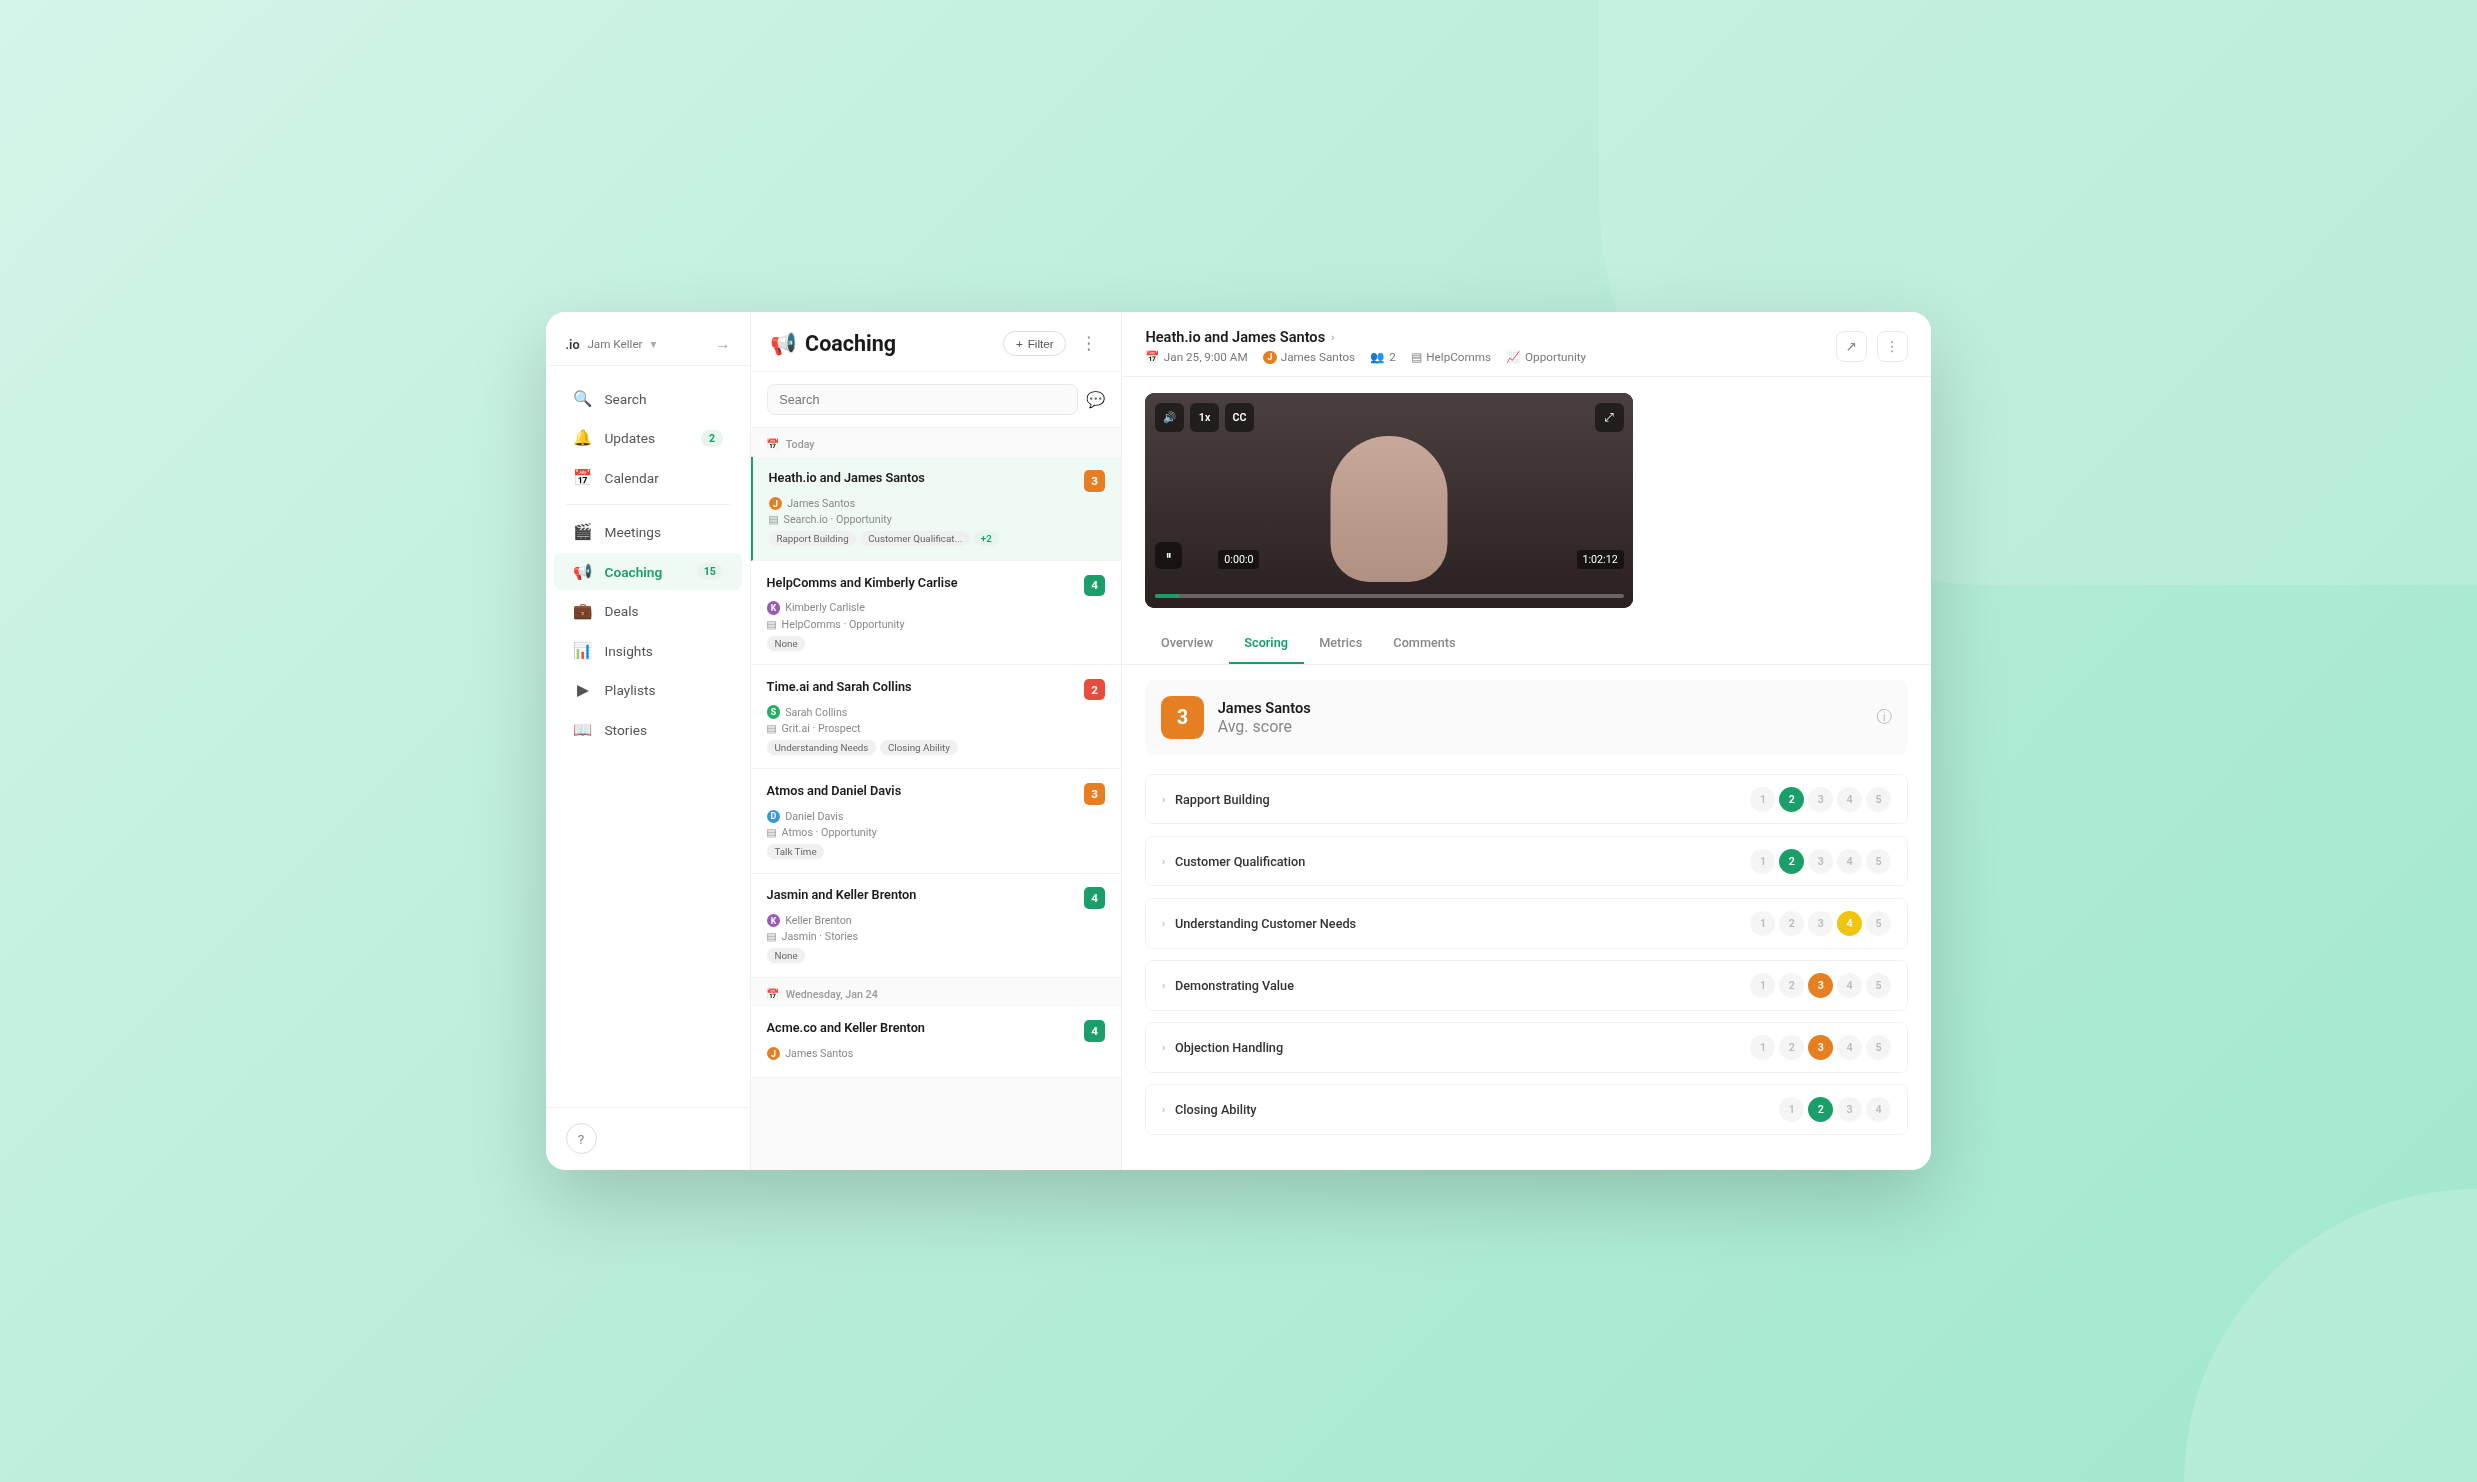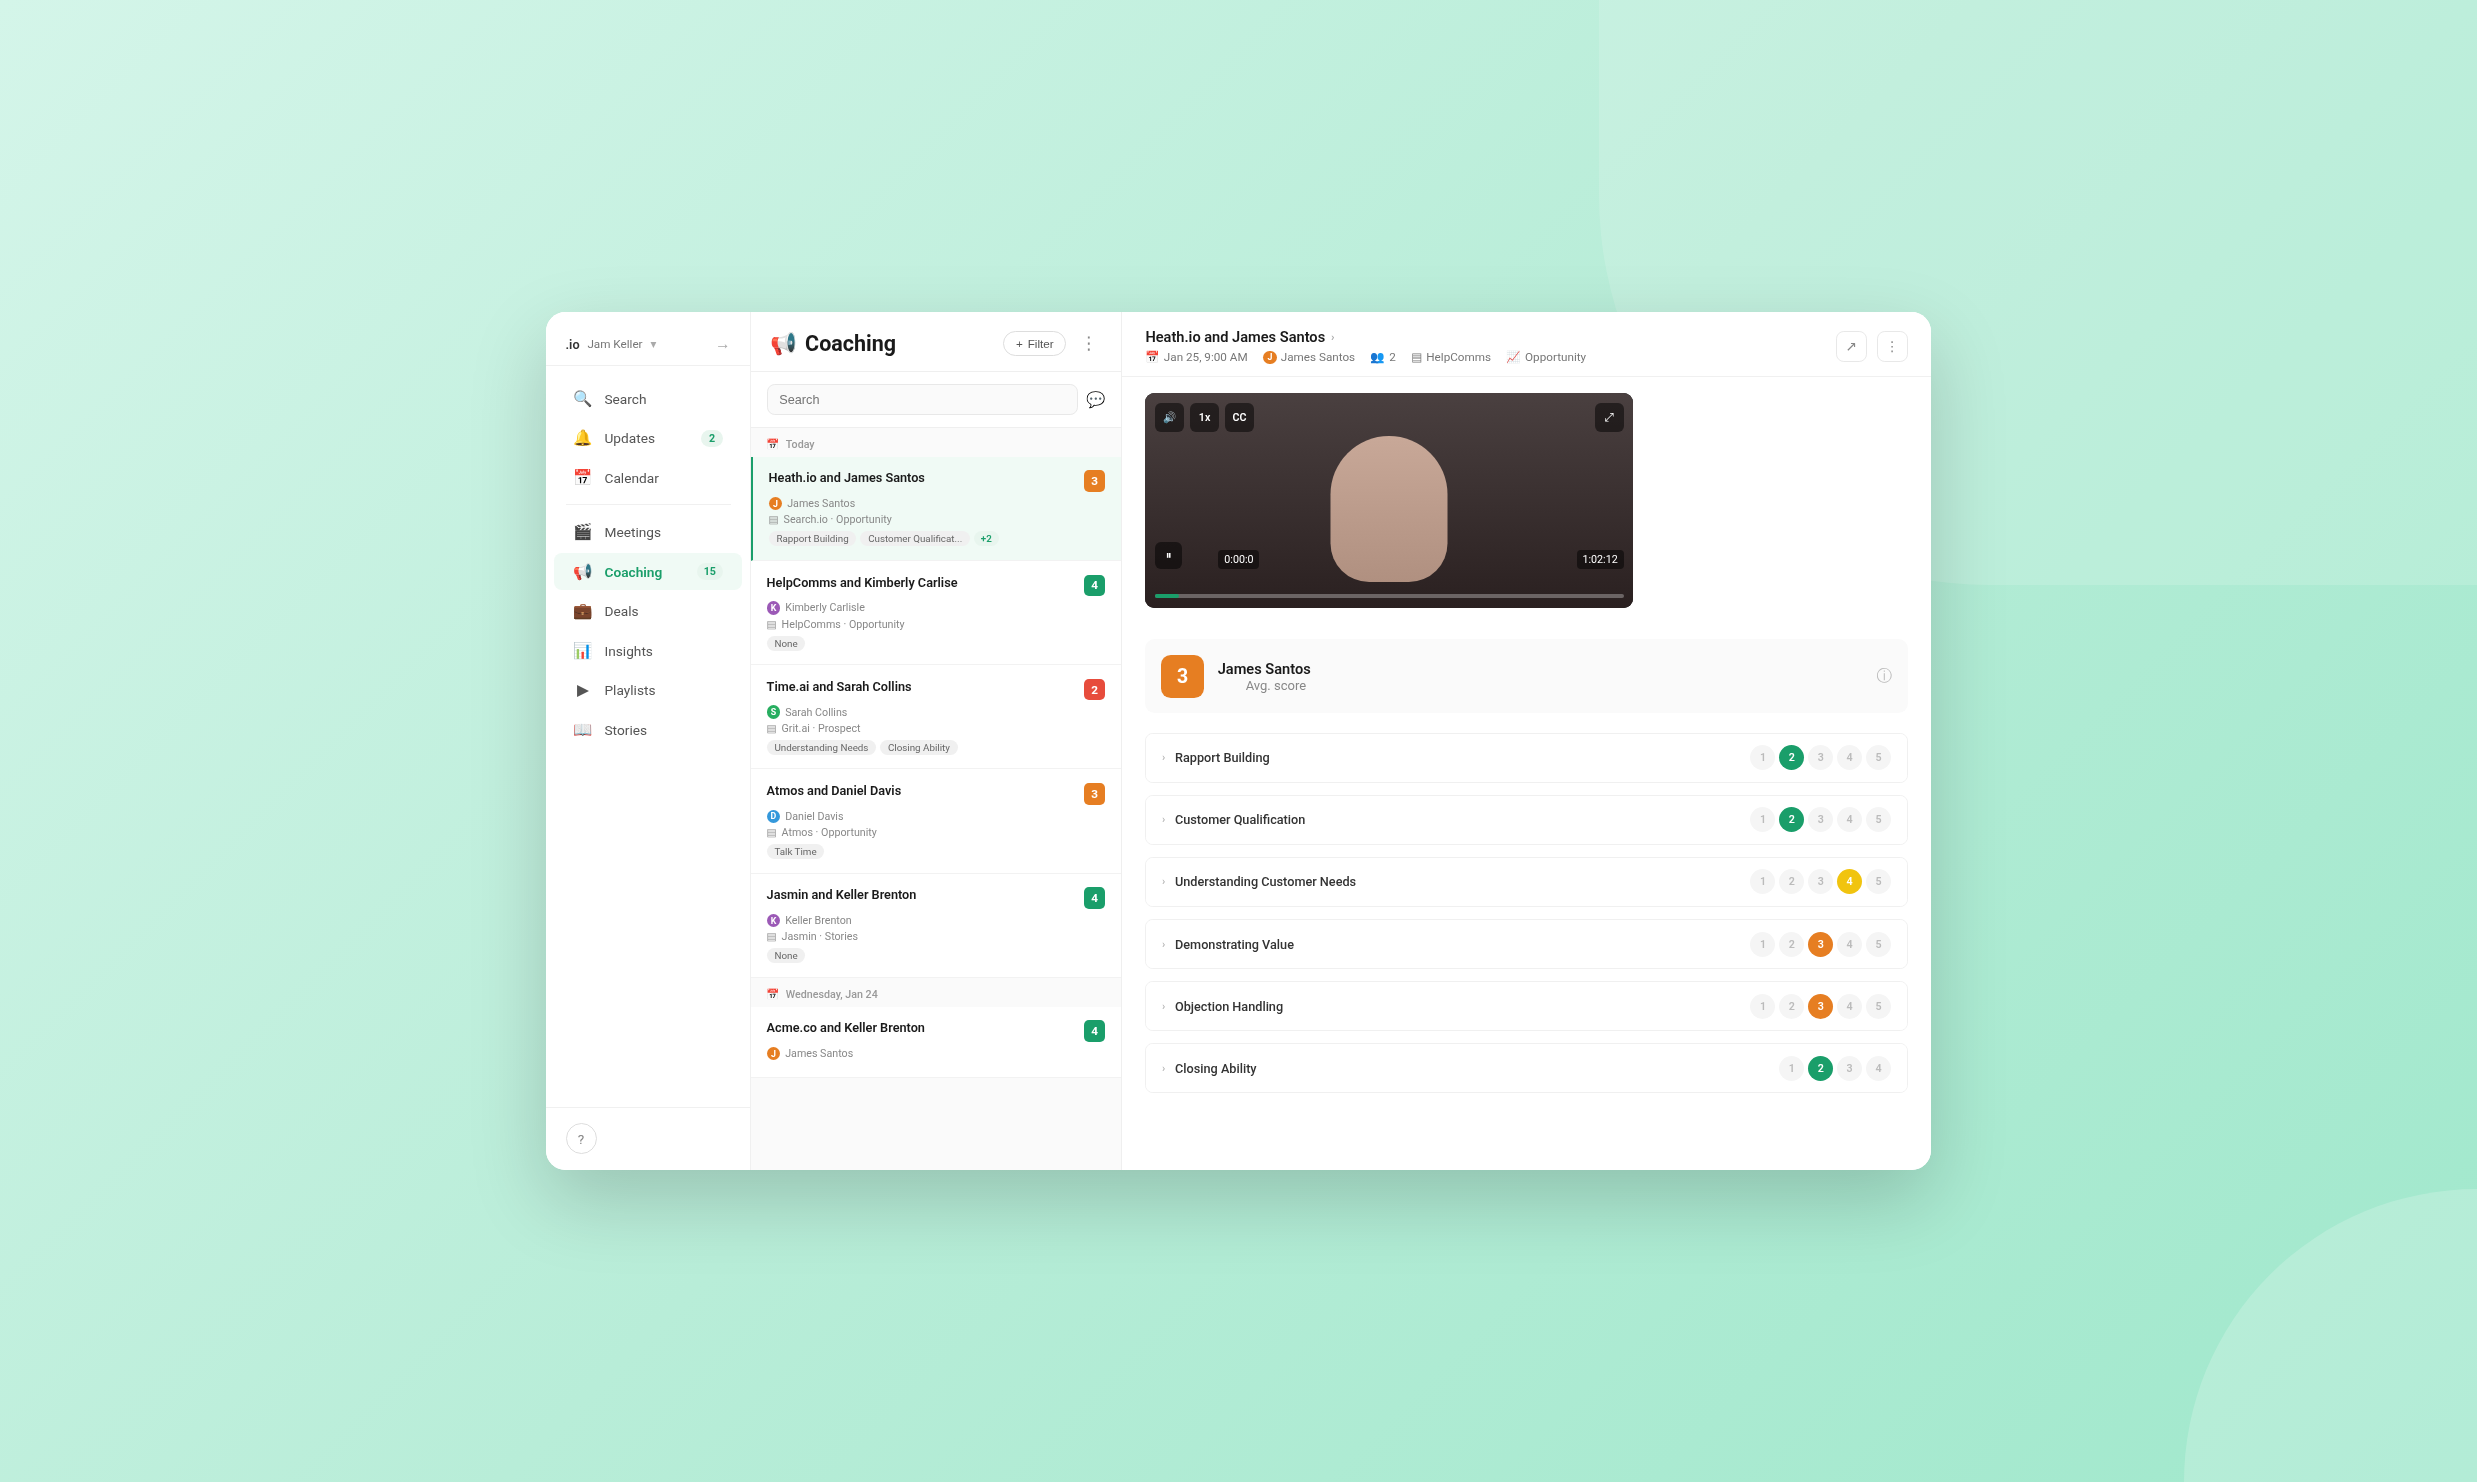--- a/index.html
+++ b/index.html
@@ -476,23 +476,22 @@
       font-weight: 700;
       color: #fff;
       flex-shrink: 0;
     }
     .score-info-name {
       font-size: 14.6px;
       font-weight: 600;
       color: #1a1a1a;
     }
     .score-info-label {
-      font-size: 13px;
+      font-size: 16px;
       color: #888;
-      margin-left: 28px;
     }
     .score-help {
       margin-left: auto;
       color: #bbb;
       font-size: 15.6px;
       cursor: pointer;
     }
     .score-category {
       margin-bottom: 11.7px;
       border: 1px solid #f0f0f0;
@@ -800,20 +799,26 @@
           <div class="video-pause">⏸</div>
           <div class="video-timestamp-start">0:00:0</div>
           <div class="video-timestamp-end">1:02:12</div>
           <div class="video-progress">
             <div class="video-progress-fill"></div>
           </div>
         </div>
       </div>
     </div>
 
+    <div class="content-tabs">
+      <div class="tab">Overview</div>
+      <div class="tab active">Scoring</div>
+      <div class="tab">Metrics</div>
+      <div class="tab">Comments</div>
+    </div>
 
     <div class="scoring-area">
       <div class="score-header">
         <div class="avg-score-badge">3</div>
         <div>
           <div class="score-info-name">James Santos</div>
           <div class="score-info-label">Avg. score</div>
         </div>
         <div class="score-help">ⓘ</div>
       </div>

